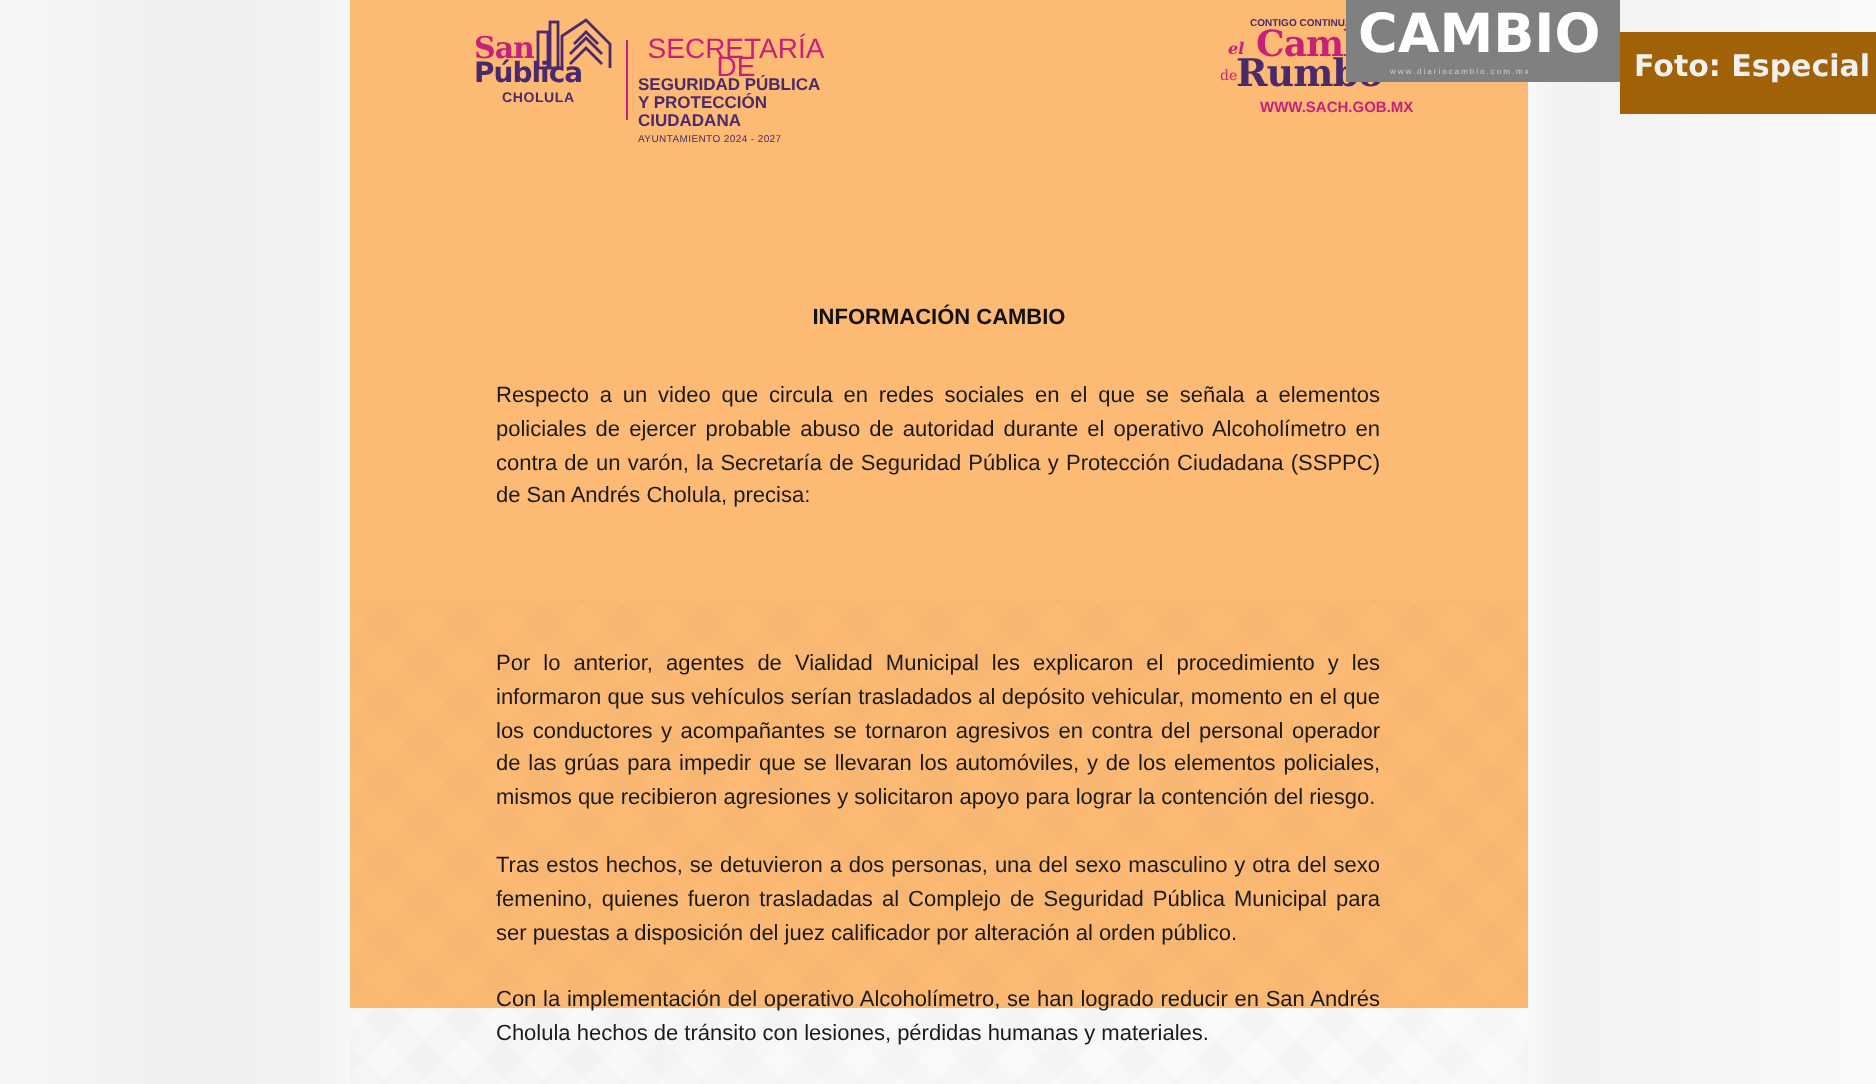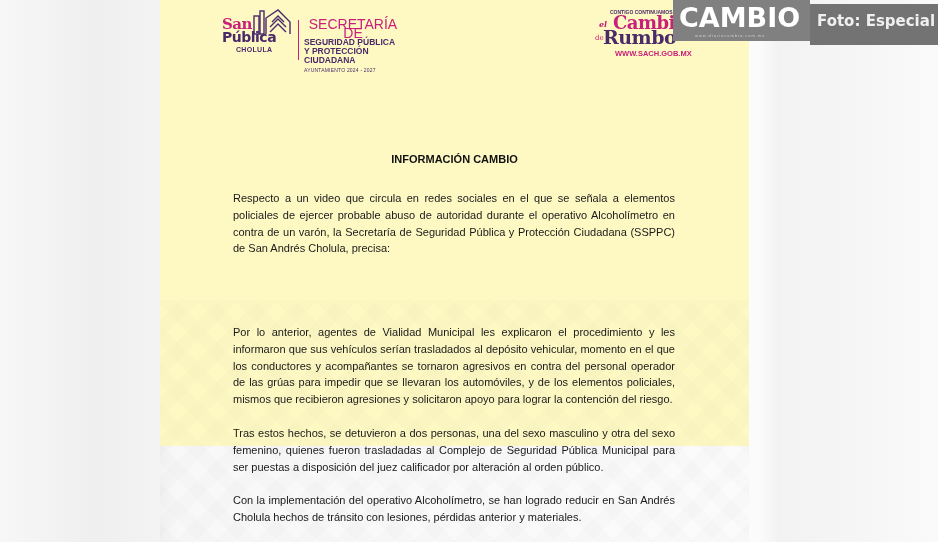--- a/index.html
+++ b/index.html
@@ -2,22 +2,22 @@
 <html><head>
 <meta charset="utf-8">
 <style>
   html, body { margin:0; padding:0; }
   body {
     width:938px; height:542px; overflow:hidden; position:relative;
     background: linear-gradient(90deg, #f7f7f7 0%, #efefef 10%, #f3f3f3 17%, #f8f8f8 19%, #fbfbfb 81%, #f2f2f2 83%, #f6f6f6 92%, #fafafa 100%);
     font-family: "Liberation Sans", sans-serif;
   }
   .page {
-    position:absolute; left:160px; top:0; width:589px; height:446px;
-    background:#fef9c3;
+    position:absolute; left:175px; top:0; width:589px; height:504px;
+    background:#fdba74;
   }
   .watermark {
     position:absolute; left:0; top:300px; width:589px; height:242px;
     background:
       repeating-linear-gradient(45deg, rgba(0,0,0,0.012) 0 14px, rgba(0,0,0,0) 14px 28px),
       repeating-linear-gradient(-45deg, rgba(0,0,0,0.012) 0 14px, rgba(0,0,0,0) 14px 28px);
   }
   
   .logo-left { position:absolute; left:62px; top:8px; width:180px; height:52px; }
   .sa-san { position:absolute; left:0; top:7px; font-family:"DejaVu Serif", serif; font-weight:bold; font-size:15px; color:#c81f7a; letter-spacing:-0.5px; }
@@ -47,22 +47,22 @@
   .p4 { top:425px; }
   .p5 { top:492px; }
   
   .cambio-badge {
     position:absolute; left:673px; top:0; width:137px; height:41px;
     background:#808080;
   }
   .cambio-badge-text { position:absolute; left:6px; top:2px; font-family:"DejaVu Sans", sans-serif; font-weight:bold; font-size:27px; color:#ffffff; letter-spacing:0px; }
   .cambio-badge-sub { position:absolute; left:22px; top:33px; font-size:4px; color:#d0d0d0; letter-spacing:1px; }
   .foto-badge {
-    position:absolute; left:810px; top:4px; width:128px; height:41px;
-    background:#737373;
+    position:absolute; left:810px; top:16px; width:128px; height:41px;
+    background:#a16207;
   }
   .foto-text { position:absolute; left:7px; top:8px; font-family:"DejaVu Sans", sans-serif; font-weight:bold; font-size:15px; color:#f0f0f0; }
 </style>
 </head>
 <body>
 
 <div class="page">
   <div class="watermark"></div>
 
   <div class="logo-left">
@@ -97,21 +97,21 @@
     <div class="cc-rumbo">Rumbo</div>
     <div class="cc-url">WWW.SACH.GOB.MX</div>
   </div>
 
 
   <div class="doc-title">INFORMACIÓN CAMBIO</div>
 
   <div class="body-text p1">Respecto a un video que circula en redes sociales en el que se señala a elementos policiales de ejercer probable abuso de autoridad durante el operativo Alcoholímetro en contra de un varón, la Secretaría de Seguridad Pública y Protección Ciudadana (SSPPC) de San Andrés Cholula, precisa:</div>
   <div class="body-text p3">Por lo anterior, agentes de Vialidad Municipal les explicaron el procedimiento y les informaron que sus vehículos serían trasladados al depósito vehicular, momento en el que los conductores y acompañantes se tornaron agresivos en contra del personal operador de las grúas para impedir que se llevaran los automóviles, y de los elementos policiales, mismos que recibieron agresiones y solicitaron apoyo para lograr la contención del riesgo.</div>
   <div class="body-text p4">Tras estos hechos, se detuvieron a dos personas, una del sexo masculino y otra del sexo femenino, quienes fueron trasladadas al Complejo de Seguridad Pública Municipal para ser puestas a disposición del juez calificador por alteración al orden público.</div>
-  <div class="body-text p5">Con la implementación del operativo Alcoholímetro, se han logrado reducir en San Andrés Cholula hechos de tránsito con lesiones, pérdidas anterior y materiales.</div>
+  <div class="body-text p5">Con la implementación del operativo Alcoholímetro, se han logrado reducir en San Andrés Cholula hechos de tránsito con lesiones, pérdidas humanas y materiales.</div>
 </div>
 
 <div class="cambio-badge">
   <div class="cambio-badge-text">CAMBIO</div>
   <div class="cambio-badge-sub">www.diariocambio.com.mx</div>
 </div>
 <div class="foto-badge">
   <div class="foto-text">Foto: Especial</div>
 </div>
 

